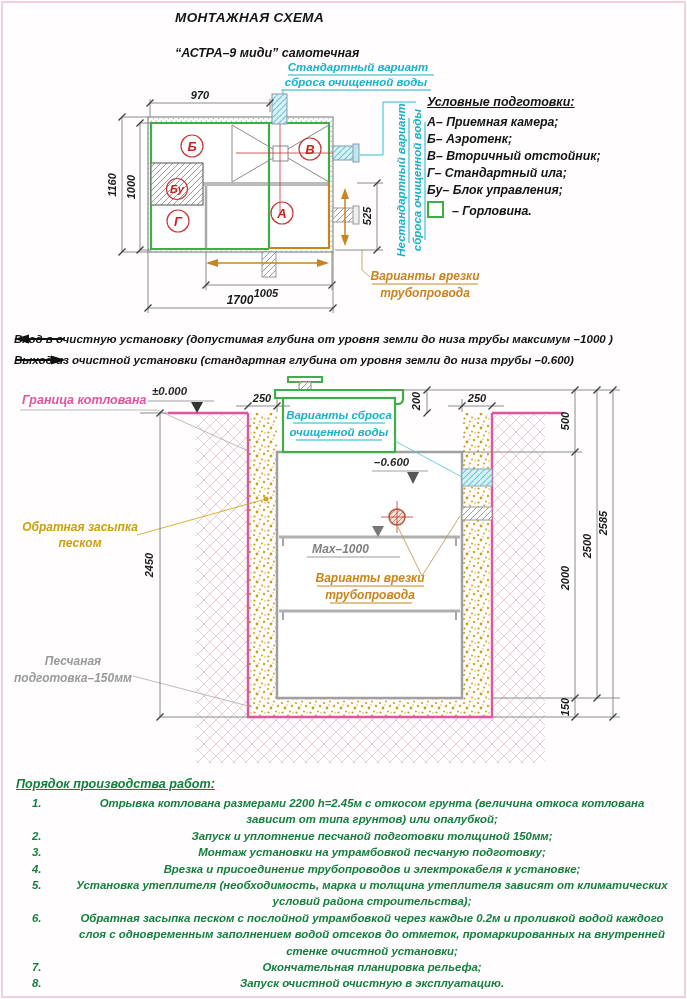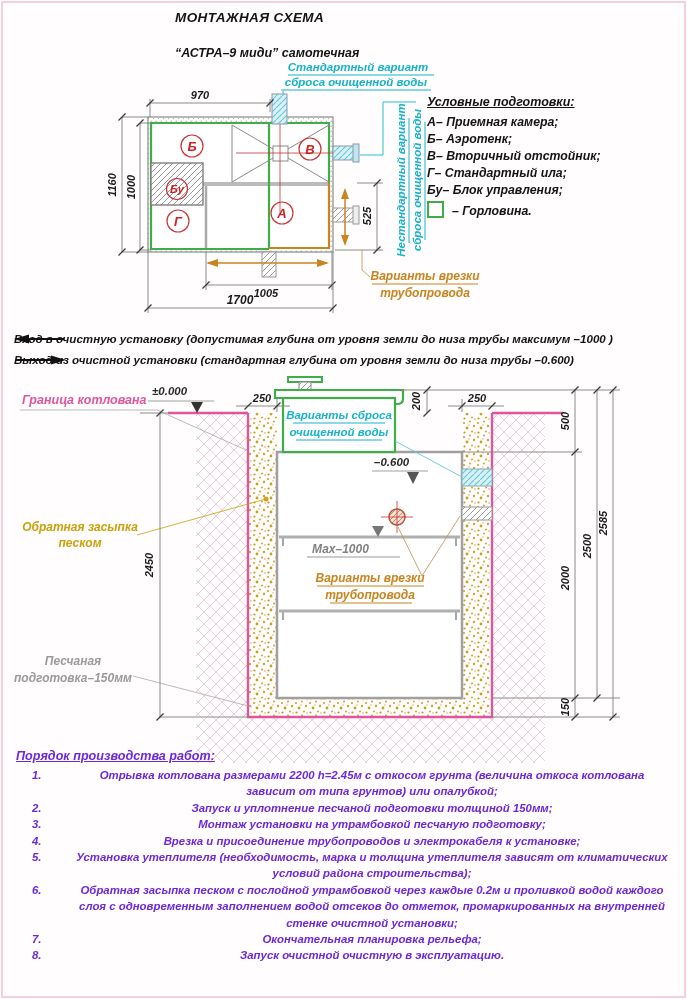--- a/index.html
+++ b/index.html
@@ -11,21 +11,21 @@
   .title .t2{font:italic 700 12.5px "Liberation Sans",sans-serif;margin-top:21px;}
   .legend{position:absolute;left:427px;top:95px;width:245px;color:#141414;}
   .legend .lg-title{font:italic 700 12.5px "Liberation Sans",sans-serif;text-decoration:underline;margin-bottom:5px;}
   .legend .lg-item{font:italic 700 12.3px "Liberation Sans",sans-serif;line-height:17px;}
   .legend .lg-neck{display:flex;align-items:flex-end;gap:8px;margin-top:2px;
                    font:italic 700 12.3px "Liberation Sans",sans-serif;}
   .neck-swatch{width:13px;height:13px;border:2.5px solid #3fae49;display:inline-block;}
   .io-notes{position:absolute;left:14px;top:328px;width:672px;}
   .io-row{display:flex;align-items:center;gap:12px;height:21px;}
   .io-row .txt{font:italic 700 11.6px "Liberation Sans",sans-serif;color:#141414;white-space:nowrap;}
-  .work-order{position:absolute;left:16px;top:749px;width:664px;color:#6d28d9;}
+  .work-order{position:absolute;left:16px;top:777px;width:664px;color:#15803d;}
   .wo-title{font:italic 700 12.6px "Liberation Sans",sans-serif;text-decoration:underline;margin-bottom:4px;}
   .wo-item{display:flex;}
   .wo-num{width:58px;padding-left:16px;box-sizing:border-box;
           font:italic 700 11.4px "Liberation Sans",sans-serif;line-height:16.4px;}
   .wo-text{flex:1;padding-right:10px;font:italic 700 11.4px "Liberation Sans",sans-serif;line-height:16.4px;text-align:center;}
   svg{position:absolute;left:0;}
   svg text{font-family:"Liberation Sans",sans-serif;}
   .dim{font:italic 700 11px "Liberation Sans",sans-serif;fill:#1a1a1a;text-anchor:middle;}
   .lvl{font:italic 700 11.5px "Liberation Sans",sans-serif;fill:#2a2a2a;}
   .lblCyan{font:italic 700 11.5px "Liberation Sans",sans-serif;fill:#17b3c9;text-anchor:middle;}

